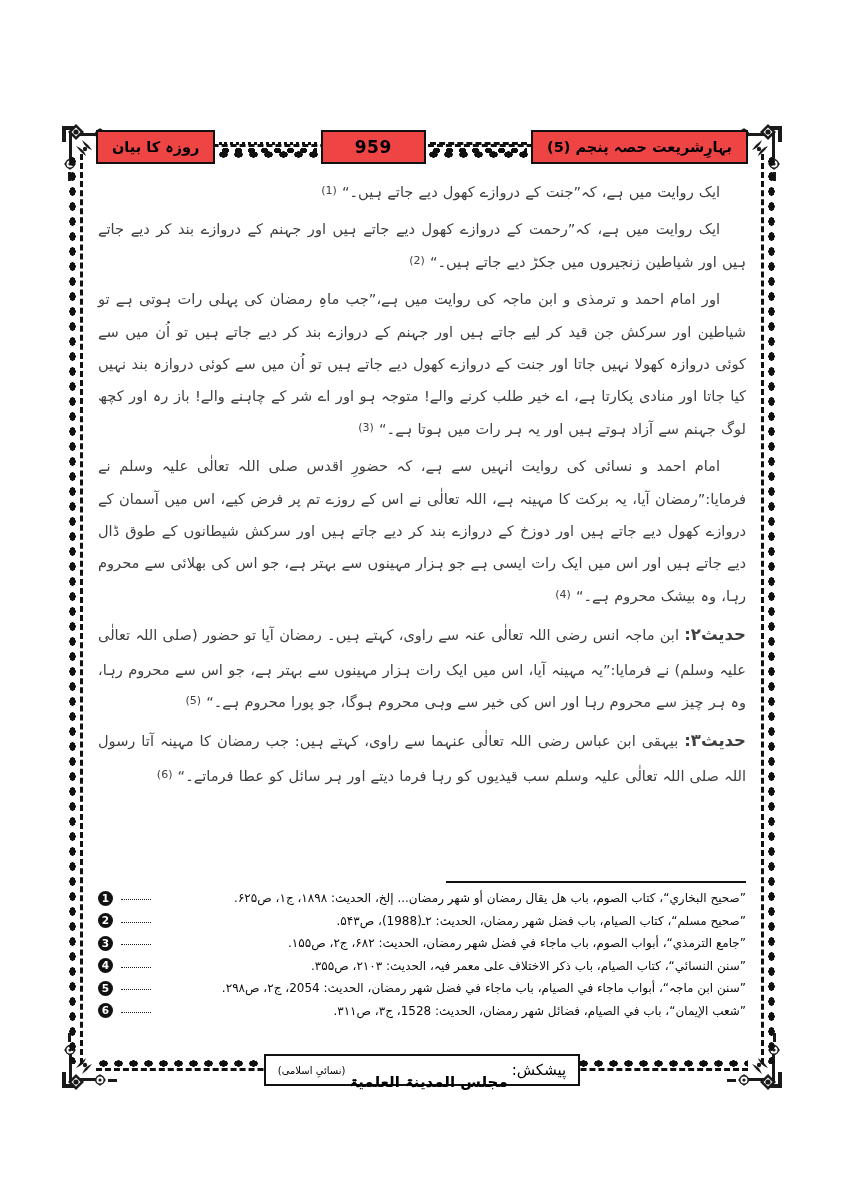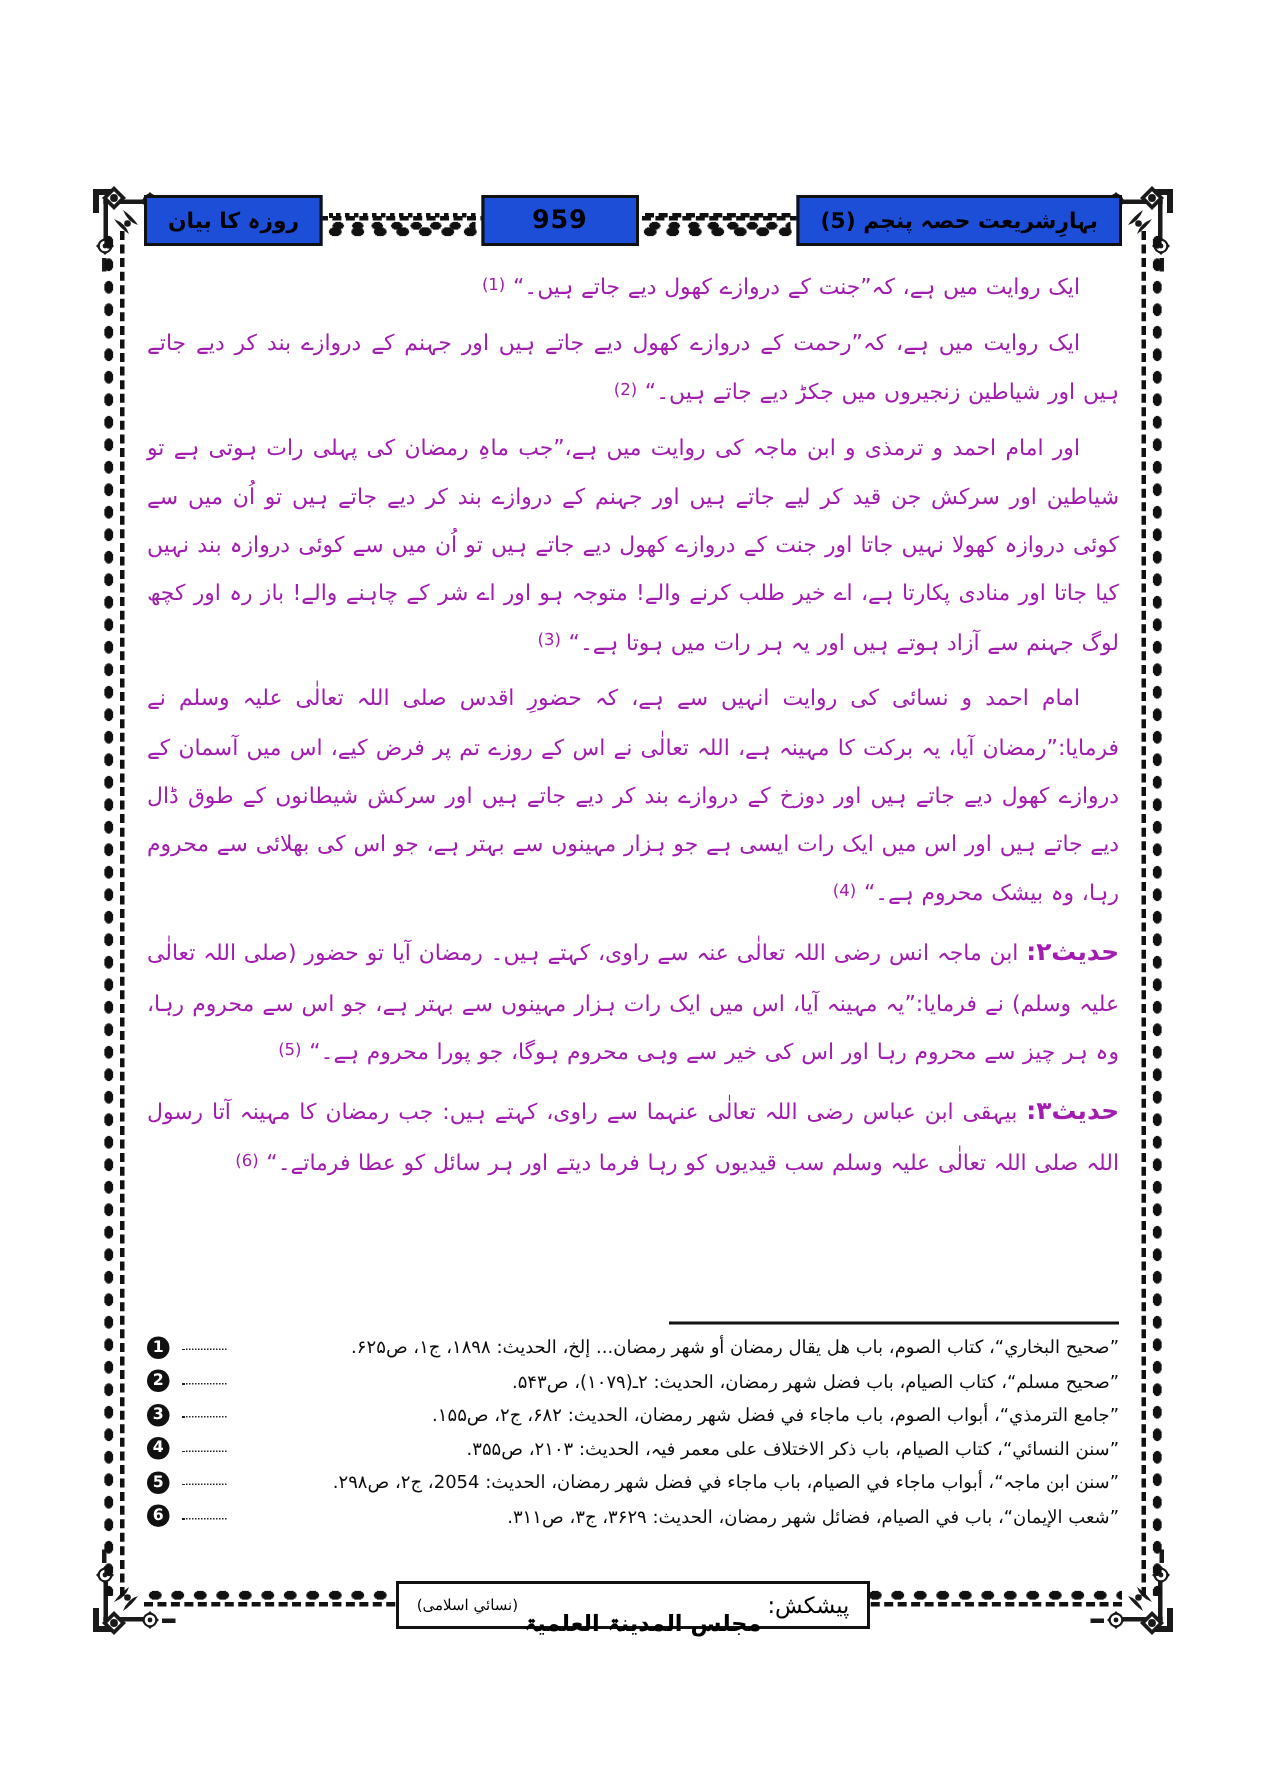--- a/index.html
+++ b/index.html
@@ -60,21 +60,21 @@
   .corner.bl{left:-14px;bottom:-10px;transform:scaleY(-1);}
   .corner.br{right:-14px;bottom:-10px;transform:scale(-1,-1);}
 
   
   .header{
     position:absolute;left:24px;right:24px;top:-2px;height:34px;
     display:flex;align-items:center;justify-content:space-between;
     direction:rtl;
   }
   .hbox{
-    background:#1d4ed8;border:2.5px solid #111;
+    background:#ef4444;border:2.5px solid #111;
     padding:2px 14px;height:26px;
     display:flex;align-items:center;justify-content:center;
     font-family:"DejaVu Sans","Liberation Sans",sans-serif;
     font-size:14.5px;font-weight:700;color:#000;white-space:nowrap;
     z-index:5;
   }
   .hbox.pageno{font-size:17px;letter-spacing:.5px;padding:2px 32px;}
   .hspacer{flex:1;position:relative;height:26px;}
   .hspacer::before{
     content:"";position:absolute;left:4px;right:4px;top:8px;height:0;
@@ -87,21 +87,21 @@
   }
   .hspacer.dots2::before{border-top-style:dotted;}
 
   
   .content{
     position:absolute;left:26px;right:26px;top:44px;bottom:62px;
     direction:rtl;text-align:justify;
   }
   .para{
     font-family:"DejaVu Sans","Liberation Sans",sans-serif;
-    font-size:14.6px;line-height:2.22;color:#a21caf;
+    font-size:14.6px;line-height:2.22;color:#404040;
     text-align:justify;text-justify:inter-word;
     margin:0 0 5px 0;text-indent:26px;
     word-spacing:0.5px;
   }
   .para.noind{text-indent:0;}
   .hd{font-weight:700;font-size:16.5px;margin-top:46px;}
   .ref{font-size:11px;vertical-align:3px;direction:ltr;unicode-bidi:embed;}
 
   
   .fn-wrap{position:absolute;left:26px;right:26px;bottom:58px;}
@@ -300,21 +300,21 @@
     <div class="fn-wrap">
       <div class="fn-rule"></div>
 
       <div class="fn-row">
         <div class="fn-txt">”صحیح البخاري“، کتاب الصوم، باب ھل یقال رمضان أو شھر رمضان... إلخ، الحدیث: ۱۸۹۸، ج۱، ص۶۲۵.</div>
         <div class="fn-lead"></div>
         <div class="fn-num">1</div>
       </div>
 
       <div class="fn-row">
-        <div class="fn-txt">”صحیح مسلم“، کتاب الصیام، باب فضل شھر رمضان، الحدیث: ۲ـ(۱۰۷۹)، ص۵۴۳.</div>
+        <div class="fn-txt">”صحیح مسلم“، کتاب الصیام، باب فضل شھر رمضان، الحدیث: ۲ـ(1988)، ص۵۴۳.</div>
         <div class="fn-lead"></div>
         <div class="fn-num">2</div>
       </div>
 
       <div class="fn-row">
         <div class="fn-txt">”جامع الترمذي“، أبواب الصوم، باب ماجاء في فضل شھر رمضان، الحدیث: ۶۸۲، ج۲، ص۱۵۵.</div>
         <div class="fn-lead"></div>
         <div class="fn-num">3</div>
       </div>
 
@@ -324,21 +324,21 @@
         <div class="fn-num">4</div>
       </div>
 
       <div class="fn-row">
         <div class="fn-txt">”سنن ابن ماجہ“، أبواب ماجاء في الصیام، باب ماجاء في فضل شھر رمضان، الحدیث: 2054، ج۲، ص۲۹۸.</div>
         <div class="fn-lead"></div>
         <div class="fn-num">5</div>
       </div>
 
       <div class="fn-row">
-        <div class="fn-txt">”شعب الإیمان“، باب في الصیام، فضائل شھر رمضان، الحدیث: ۳۶۲۹، ج۳، ص۳۱۱.</div>
+        <div class="fn-txt">”شعب الإیمان“، باب في الصیام، فضائل شھر رمضان، الحدیث: 1528، ج۳، ص۳۱۱.</div>
         <div class="fn-lead"></div>
         <div class="fn-num">6</div>
       </div>
     </div>
 
     <div class="footer">
       <div class="fbox">
         <span class="lbl">پیشکش:</span>
         <span class="big">مجلس المدینۃ العلمیۃ</span>
         <span class="paren">(نسائیِ اسلامی)</span>

